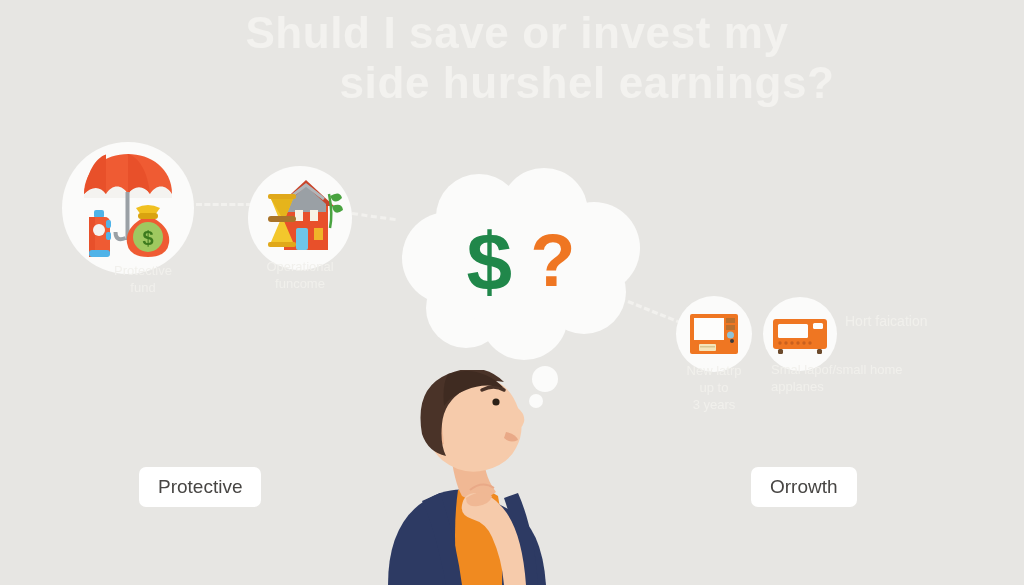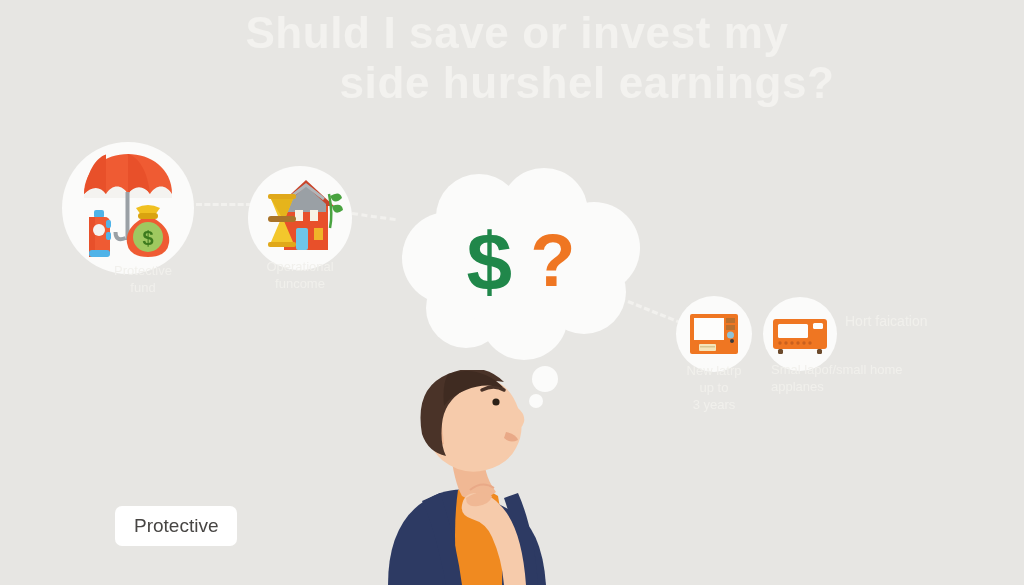--- a/index.html
+++ b/index.html
@@ -145,21 +145,21 @@
   .pill {
     position: absolute;
     background: #ffffff;
     border-radius: 7px;
     color: #474543;
     font-size: 19px;
     font-weight: normal;
     padding: 9px 19px;
     white-space: nowrap;
   }
-  #pill-protective { left: 115px; top: 467px; margin-top: 39px; }
+  #pill-protective { left: 139px; top: 467px; }
   #pill-growth     { left: 751px; top: 467px; }
 
   
   #person {
     position: absolute;
     left: 330px;
     top: 370px;
     width: 330px;
     height: 215px;
   }
@@ -325,14 +325,15 @@
     <path d="M92 64 q-8 -46, 26 -60 q34 -14, 56 8 q-22 -4, -40 8 q-20 12, -22 34 q-2 20, 4 32 q-18 -4, -24 -22 Z" fill="#4a3328"></path>
     <path d="M118 4 q32 -10, 56 14 q-20 -6, -38 2 q-16 6, -22 16 q-2 -22, 4 -32 Z" fill="#3f2b21"></path>
 
     <path d="M196 215 q-4 -56, -24 -78 q-12 -14, -26 -14 q-12 0, -14 12 q-2 10, 10 14 q14 4, 20 18 q10 22, 12 48 Z" fill="#f6cbab"></path>
 
     <path d="M136 128 q14 -10, 26 -2 q-2 8, -14 10 q-12 2, -12 -8 Z" fill="#f0b894"></path>
     <path d="M140 120 q12 -10, 24 -2" stroke="#e9a987" stroke-width="2" fill="none"></path>
   </svg>
 
   <div class="pill" id="pill-protective">Protective</div>
+  <div class="pill" id="pill-growth">Orrowth</div>
 
 </div>
 
 </body></html>

